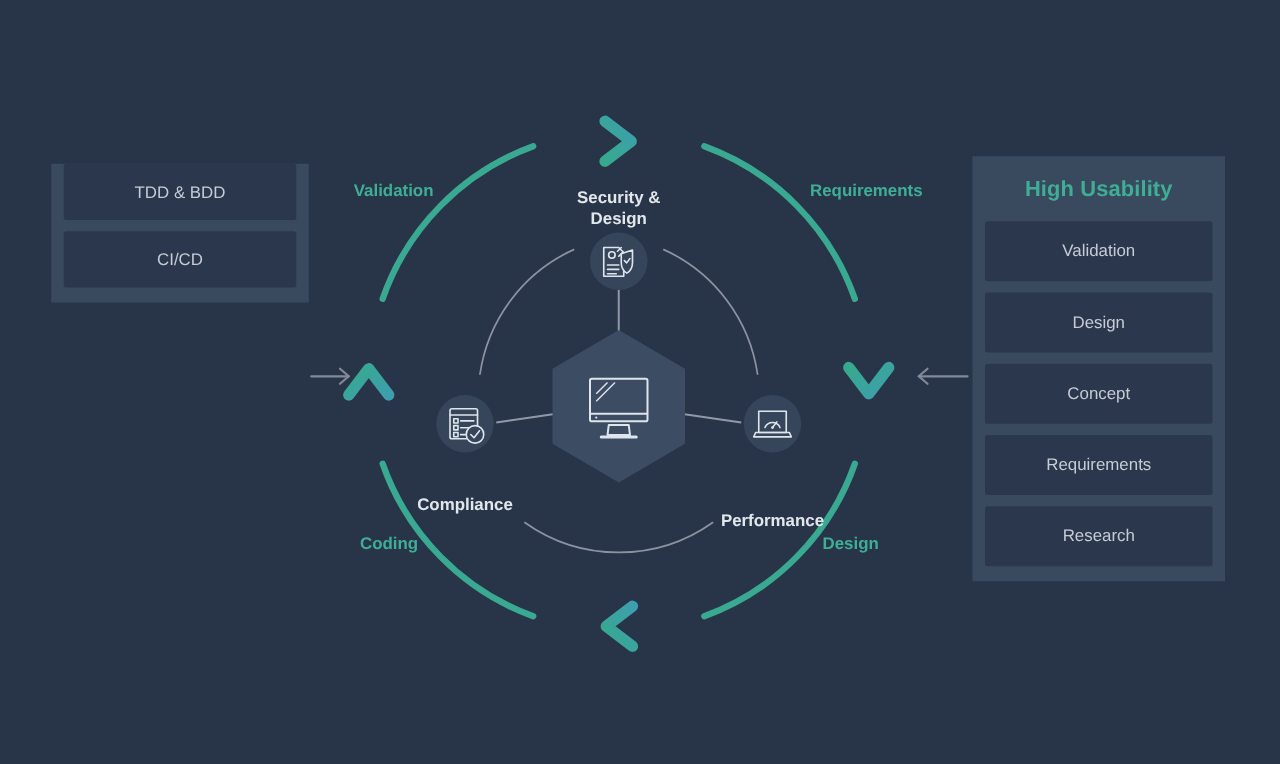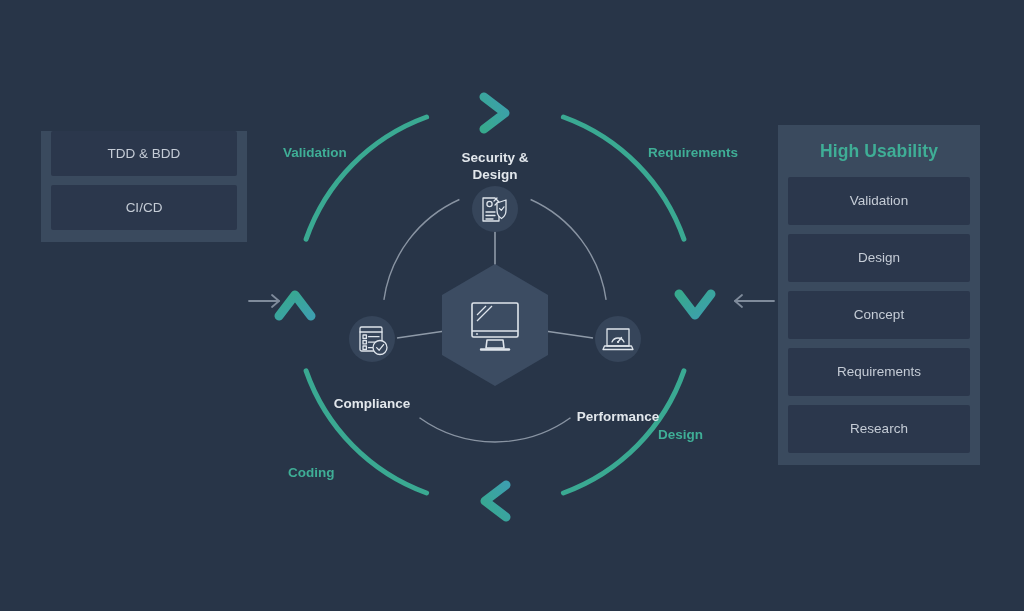--- a/index.html
+++ b/index.html
@@ -197,21 +197,21 @@
       </g>
       <g>
         <line x1="774" y1="301" x2="735" y2="301"></line>
         <polyline points="742,295 735,301 742,307"></polyline>
       </g>
     </g>
   </svg>
 
   <div class="cycle-label" style="left:283px; top:145px;">Validation</div>
   <div class="cycle-label" style="left:648px; top:145px;">Requirements</div>
-  <div class="cycle-label" style="left:288px; top:427px;margin-top:38px;">Coding</div>
+  <div class="cycle-label" style="left:288px; top:427px;">Coding</div>
   <div class="cycle-label" style="left:658px; top:427px;">Design</div>
 
   <div class="node-label" style="left:435px; top:150px; width:120px;">
     <div>Security &amp;</div>
     <div>Design</div>
   </div>
   <div class="node-label" style="left:312px; top:370px; width:120px;margin-top:26px;">Compliance</div>
   <div class="node-label" style="left:558px; top:370px; width:120px;margin-top:39px;">Performance</div>
 
 </div>

